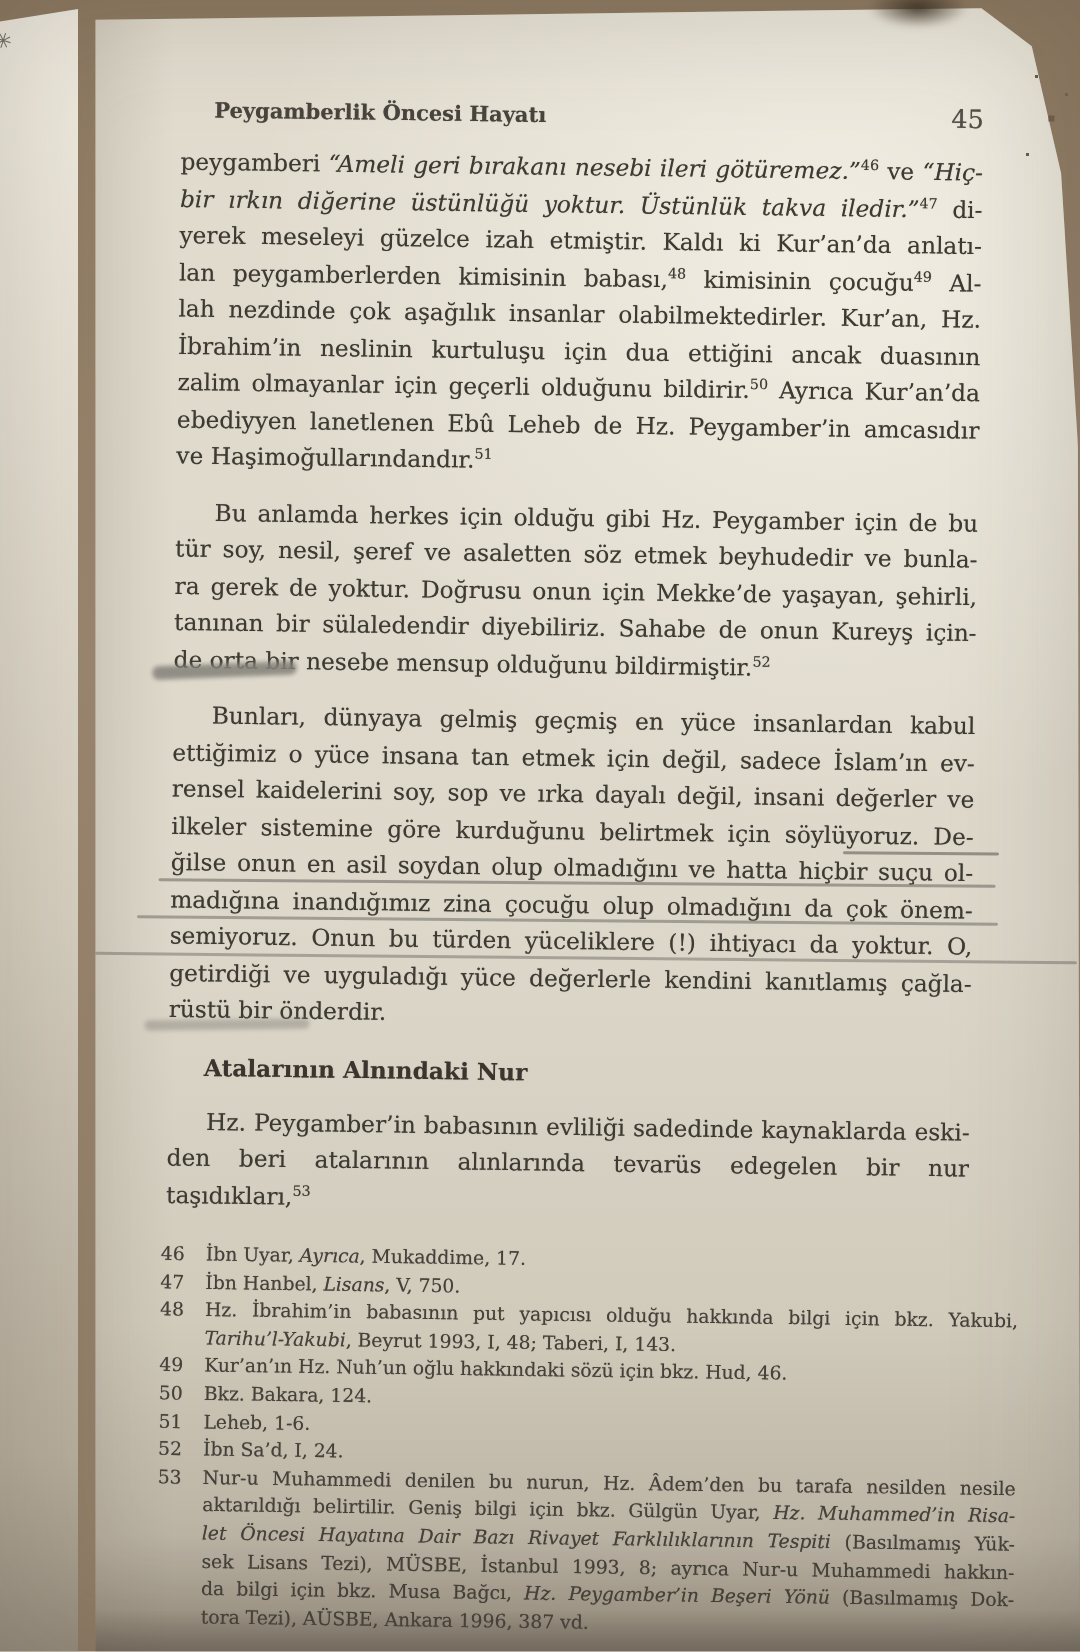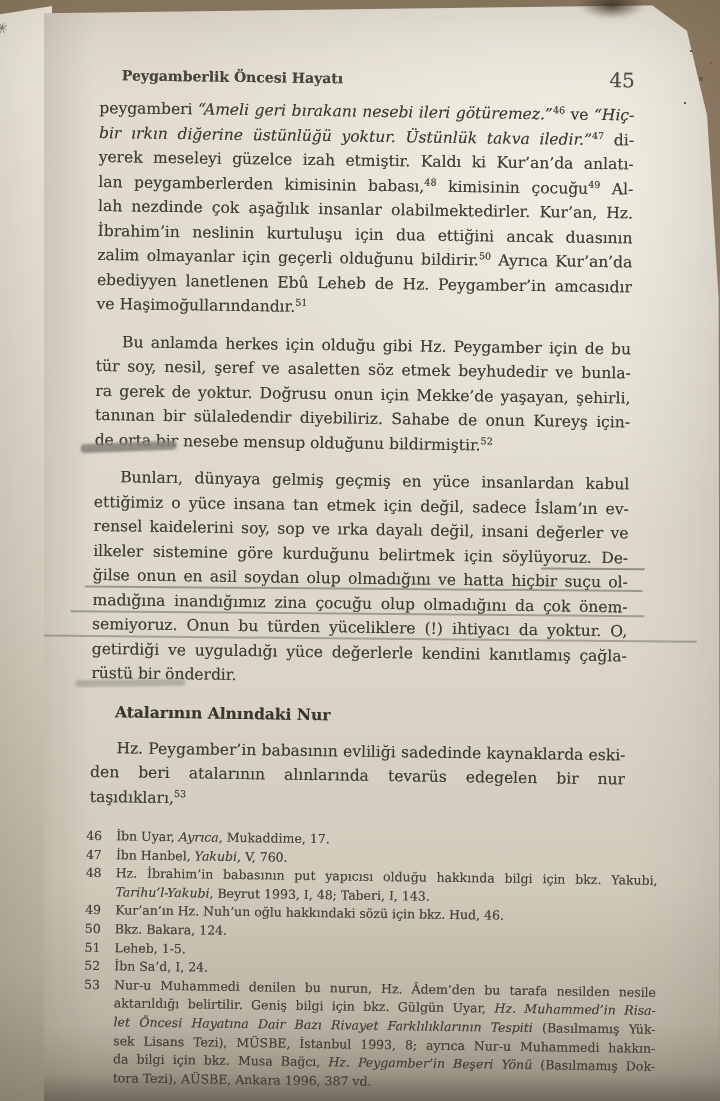--- a/index.html
+++ b/index.html
@@ -19,20 +19,21 @@
     transform:rotate(18deg); opacity:.8; font-family:"DejaVu Sans",sans-serif;
   }
   
   .page {
     position:absolute; inset:0;
     clip-path: polygon(6.1% 1.2%, 90.6% 0.5%, 95.4% 2.8%, 98.2% 10.5%, 99.8% 27%, 100% 100%, 6.1% 100%);
     background:
       radial-gradient(90% 55% at 76% 16%, rgba(255,252,244,.55), rgba(255,252,244,0) 62%),
       linear-gradient(90deg, rgba(116,104,87,.38) 0px, rgba(116,104,87,.14) 42px, rgba(116,104,87,0) 95px),
       linear-gradient(180deg, #e1dcce 0%, #ddd8ca 55%, #d1cbbc 80%, #bbb3a4 93%, #968d7e 100%);
+    margin-left: 21px;
   }
   .bottom-shade { position:absolute; left:0; right:0; bottom:0; height:28px;
     background:linear-gradient(180deg, rgba(84,76,66,0), rgba(84,76,66,.45)); }
   .blob {
     position:absolute; left:566px; top:-12px; width:92px; height:38px; z-index:5;
     background:radial-gradient(50% 50% at 50% 45%, rgba(58,48,34,.9), rgba(58,48,34,0) 72%);
     filter:blur(2px); pointer-events:none;
   }
   .speckles { position:absolute; left:690px; top:50px; width:2px; height:2px; background:#6d5c47;
     box-shadow: 10px 28px 0 1px #71604b, -6px 52px 0 0 #6d5c47, 20px 12px 0 0 #77664f; }
@@ -42,21 +43,21 @@
   
   .print {
     position:absolute; left:100px; top:64px; width:535px;
     transform:rotate(.8deg); transform-origin:0 0;
     color:#3d3a33; font-size:15.5px;
     text-shadow:0 0 .5px rgba(61,58,51,.55);
   }
   .pageheader { display:flex; justify-content:space-between; align-items:baseline;
     padding-left:22px; height:19px; line-height:19px; }
   .pageheader .title { font-weight:bold; font-size:14px; color:#49453e; }
-  .pageheader .pgnum { font-size:20px; color:#534e47; }
+  .pageheader .pgnum { font-size:17px; color:#534e47; }
 
   .para { margin-top:13px; }
   .ln { line-height:24.5px; text-align:justify; text-align-last:justify; }
   .ln.last { text-align-last:left; }
   .para.indent .ln:first-child { text-indent:26px; }
   .it { font-style:italic; }
   sup { font-size:9.5px; line-height:0; vertical-align:6px; }
 
   .section-heading { margin-top:15px; padding-left:24px; font-weight:bold;
     font-size:15.5px; line-height:22px; color:#3a362f; }
@@ -132,21 +133,21 @@
     <div class="footnotes">
         <div class="fn">
           <span class="fn-num">46</span>
           <div class="fn-text">
             <div class="ln last"><span>İbn Uyar, </span><span class="it">Ayrıca</span><span>, Mukaddime, 17.</span></div>
           </div>
         </div>
         <div class="fn">
           <span class="fn-num">47</span>
           <div class="fn-text">
-            <div class="ln last"><span>İbn Hanbel, </span><span class="it">Yakubi</span><span>, V, 760.</span></div>
+            <div class="ln last"><span>İbn Hanbel, </span><span class="it">Lisans</span><span>, V, 750.</span></div>
           </div>
         </div>
         <div class="fn">
           <span class="fn-num">48</span>
           <div class="fn-text">
             <div class="ln"><span>Hz. İbrahim’in babasının put yapıcısı olduğu hakkında bilgi için bkz. Yakubi,</span></div>
             <div class="ln last"><span class="it">Tarihu’l-Yakubi</span><span>, Beyrut 1993, I, 48; Taberi, I, 143.</span></div>
           </div>
         </div>
         <div class="fn">
@@ -157,21 +158,21 @@
         </div>
         <div class="fn">
           <span class="fn-num">50</span>
           <div class="fn-text">
             <div class="ln last"><span>Bkz. Bakara, 124.</span></div>
           </div>
         </div>
         <div class="fn">
           <span class="fn-num">51</span>
           <div class="fn-text">
-            <div class="ln last"><span>Leheb, 1-5.</span></div>
+            <div class="ln last"><span>Leheb, 1-6.</span></div>
           </div>
         </div>
         <div class="fn">
           <span class="fn-num">52</span>
           <div class="fn-text">
             <div class="ln last"><span>İbn Sa’d, I, 24.</span></div>
           </div>
         </div>
         <div class="fn">
           <span class="fn-num">53</span>

